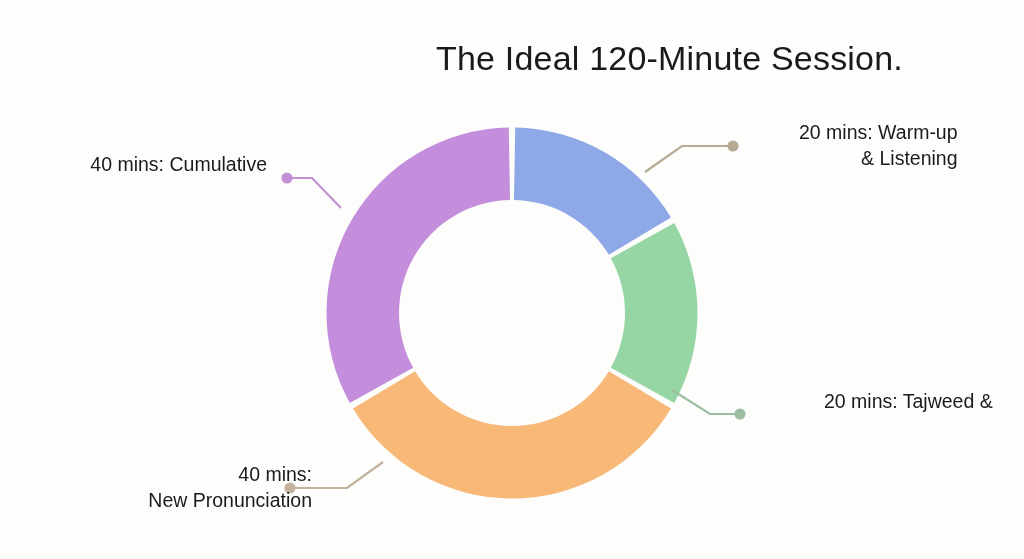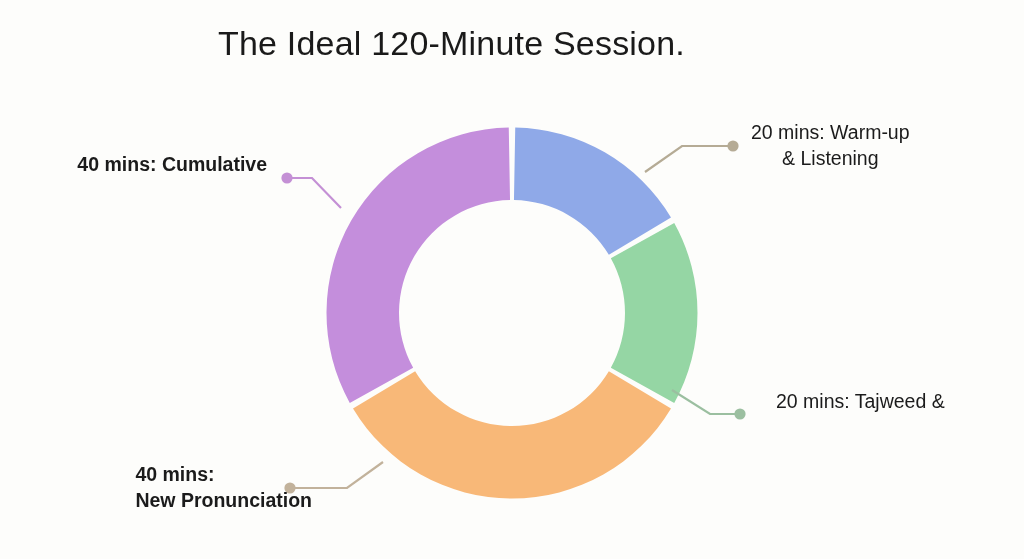--- a/index.html
+++ b/index.html
@@ -15,40 +15,40 @@
     position: relative;
   }
   #figure {
     position: absolute;
     inset: 0;
     width: 1024px;
     height: 559px;
   }
   .chart-title {
     position: absolute;
-    top: 24px;
+    top: 39px;
     left: 0;
     width: 903px;
-    text-align: center;
+    text-align: right;
     font-size: 34px;
     font-weight: 400;
     color: #1a1a1a;
     letter-spacing: 0.2px;
     white-space: nowrap;
   }
   .callout {
     position: absolute;
     font-size: 19.5px;
     font-weight: 400;
     color: #1b1b1b;
     line-height: 1.33;
     white-space: nowrap;
   }
-  .callout-right { text-align: center; }
-  .callout-left  { text-align: left; font-weight: bold; }
+  .callout-right { text-align: right; margin-left: 48px; }
+  .callout-left  { text-align: right; }
   svg { display: block; }
 </style>
 </head>
 <body>
 
 <div id="figure">
 
   <div class="chart-title">The Ideal 120-Minute Session.</div>
 
   <svg width="1024" height="559" viewBox="0 0 1024 559">

